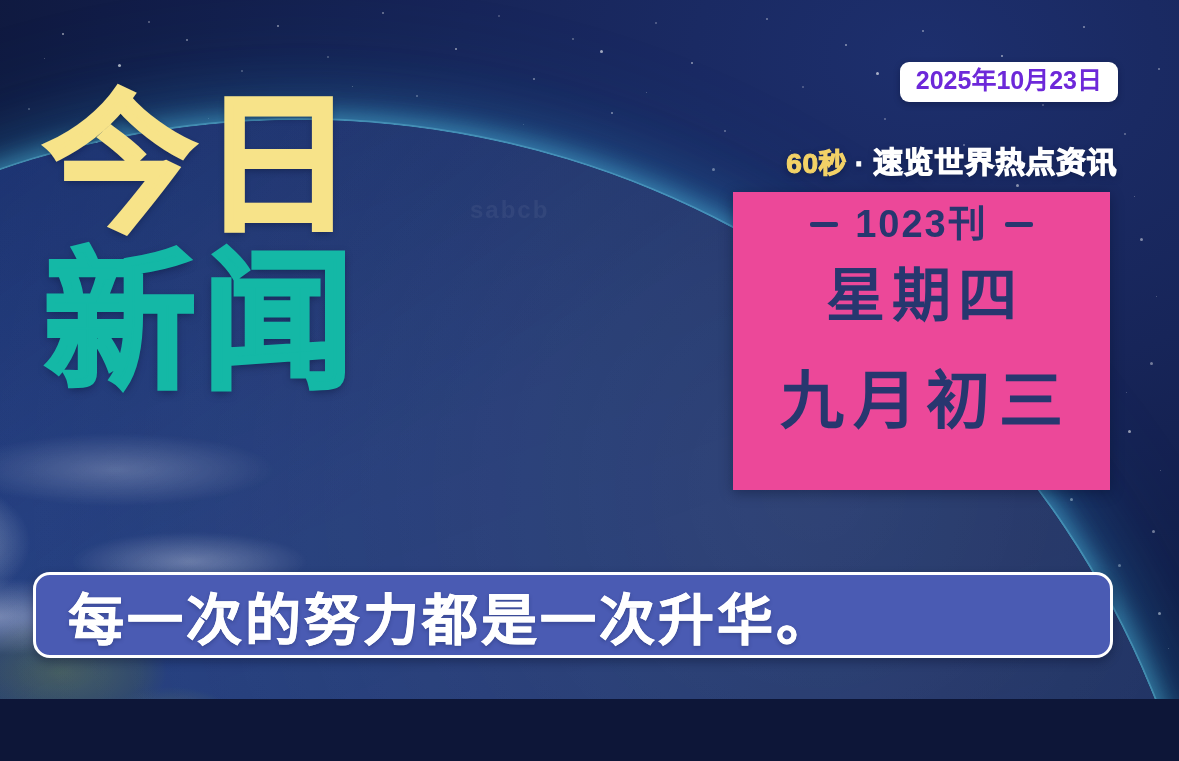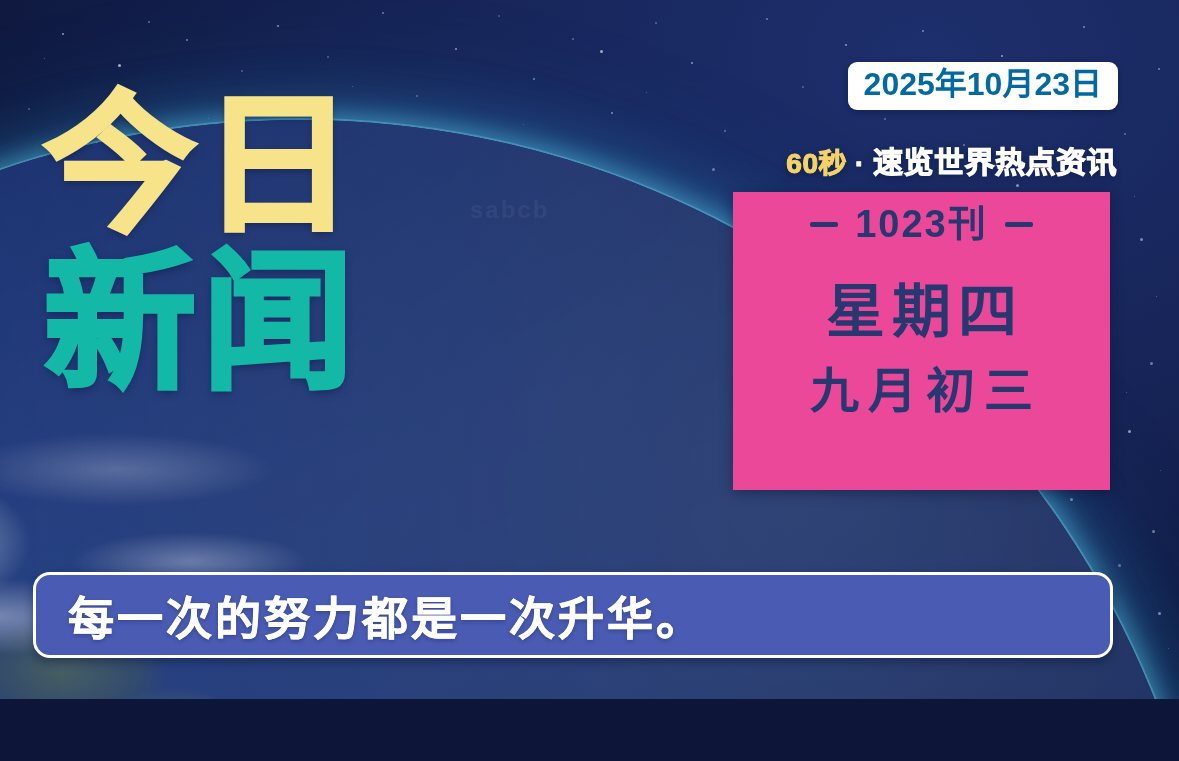--- a/index.html
+++ b/index.html
@@ -255,22 +255,22 @@
     margin-top: 8px;
     text-shadow: 0 3px 8px rgba(6,14,46,.50);
   }
 
   
   .date-badge {
     position: absolute;
     right: 69px;
     top: 62px;
     background: #ffffff;
-    color: #0369a1;
-    font-size: 32px;
+    color: #6d28d9;
+    font-size: 25px;
     font-weight: bold;
     letter-spacing: 0px;
     padding: 4px 16px 6px;
     border-radius: 9px;
     line-height: 1.18;
     white-space: nowrap;
     box-shadow: 0 2px 6px rgba(5,12,40,.35);
   }
 
   
@@ -336,29 +336,29 @@
     display: inline-block;
     width: 28px;
     height: 5px;
     background: #27376f;
     border-radius: 2px;
   }
   .weekday {
     font-size: 59px;
     font-weight: bold;
     letter-spacing: 7px;
-    margin-top: 36px;
+    margin-top: 20px;
     line-height: 1.05;
     text-indent: 7px;
   }
   .lunar {
-    font-size: 49px;
+    font-size: 64px;
     font-weight: bold;
     letter-spacing: 9px;
-    margin-top: 22px;
+    margin-top: 40px;
     line-height: 1.05;
     text-indent: 9px;
   }
 
   
   .quote-banner {
     position: absolute;
     left: 33px;
     top: 572px;
     width: 1080px;
@@ -367,21 +367,21 @@
     background: #4A5BB3;
     border: 3px solid #ffffff;
     border-radius: 17px;
     display: flex;
     align-items: center;
     box-shadow: 0 4px 10px rgba(5,12,40,.35);
   }
   .quote-text {
     color: #ffffff;
     font-weight: bold;
-    font-size: 46px;
+    font-size: 56px;
     letter-spacing: 3px;
     padding-left: 32px;
     white-space: nowrap;
     -webkit-text-stroke: 0.6px #ffffff;
     text-shadow: 0 2px 4px rgba(10,20,60,.30);
   }
 </style>
 </head>
 <body>
 

